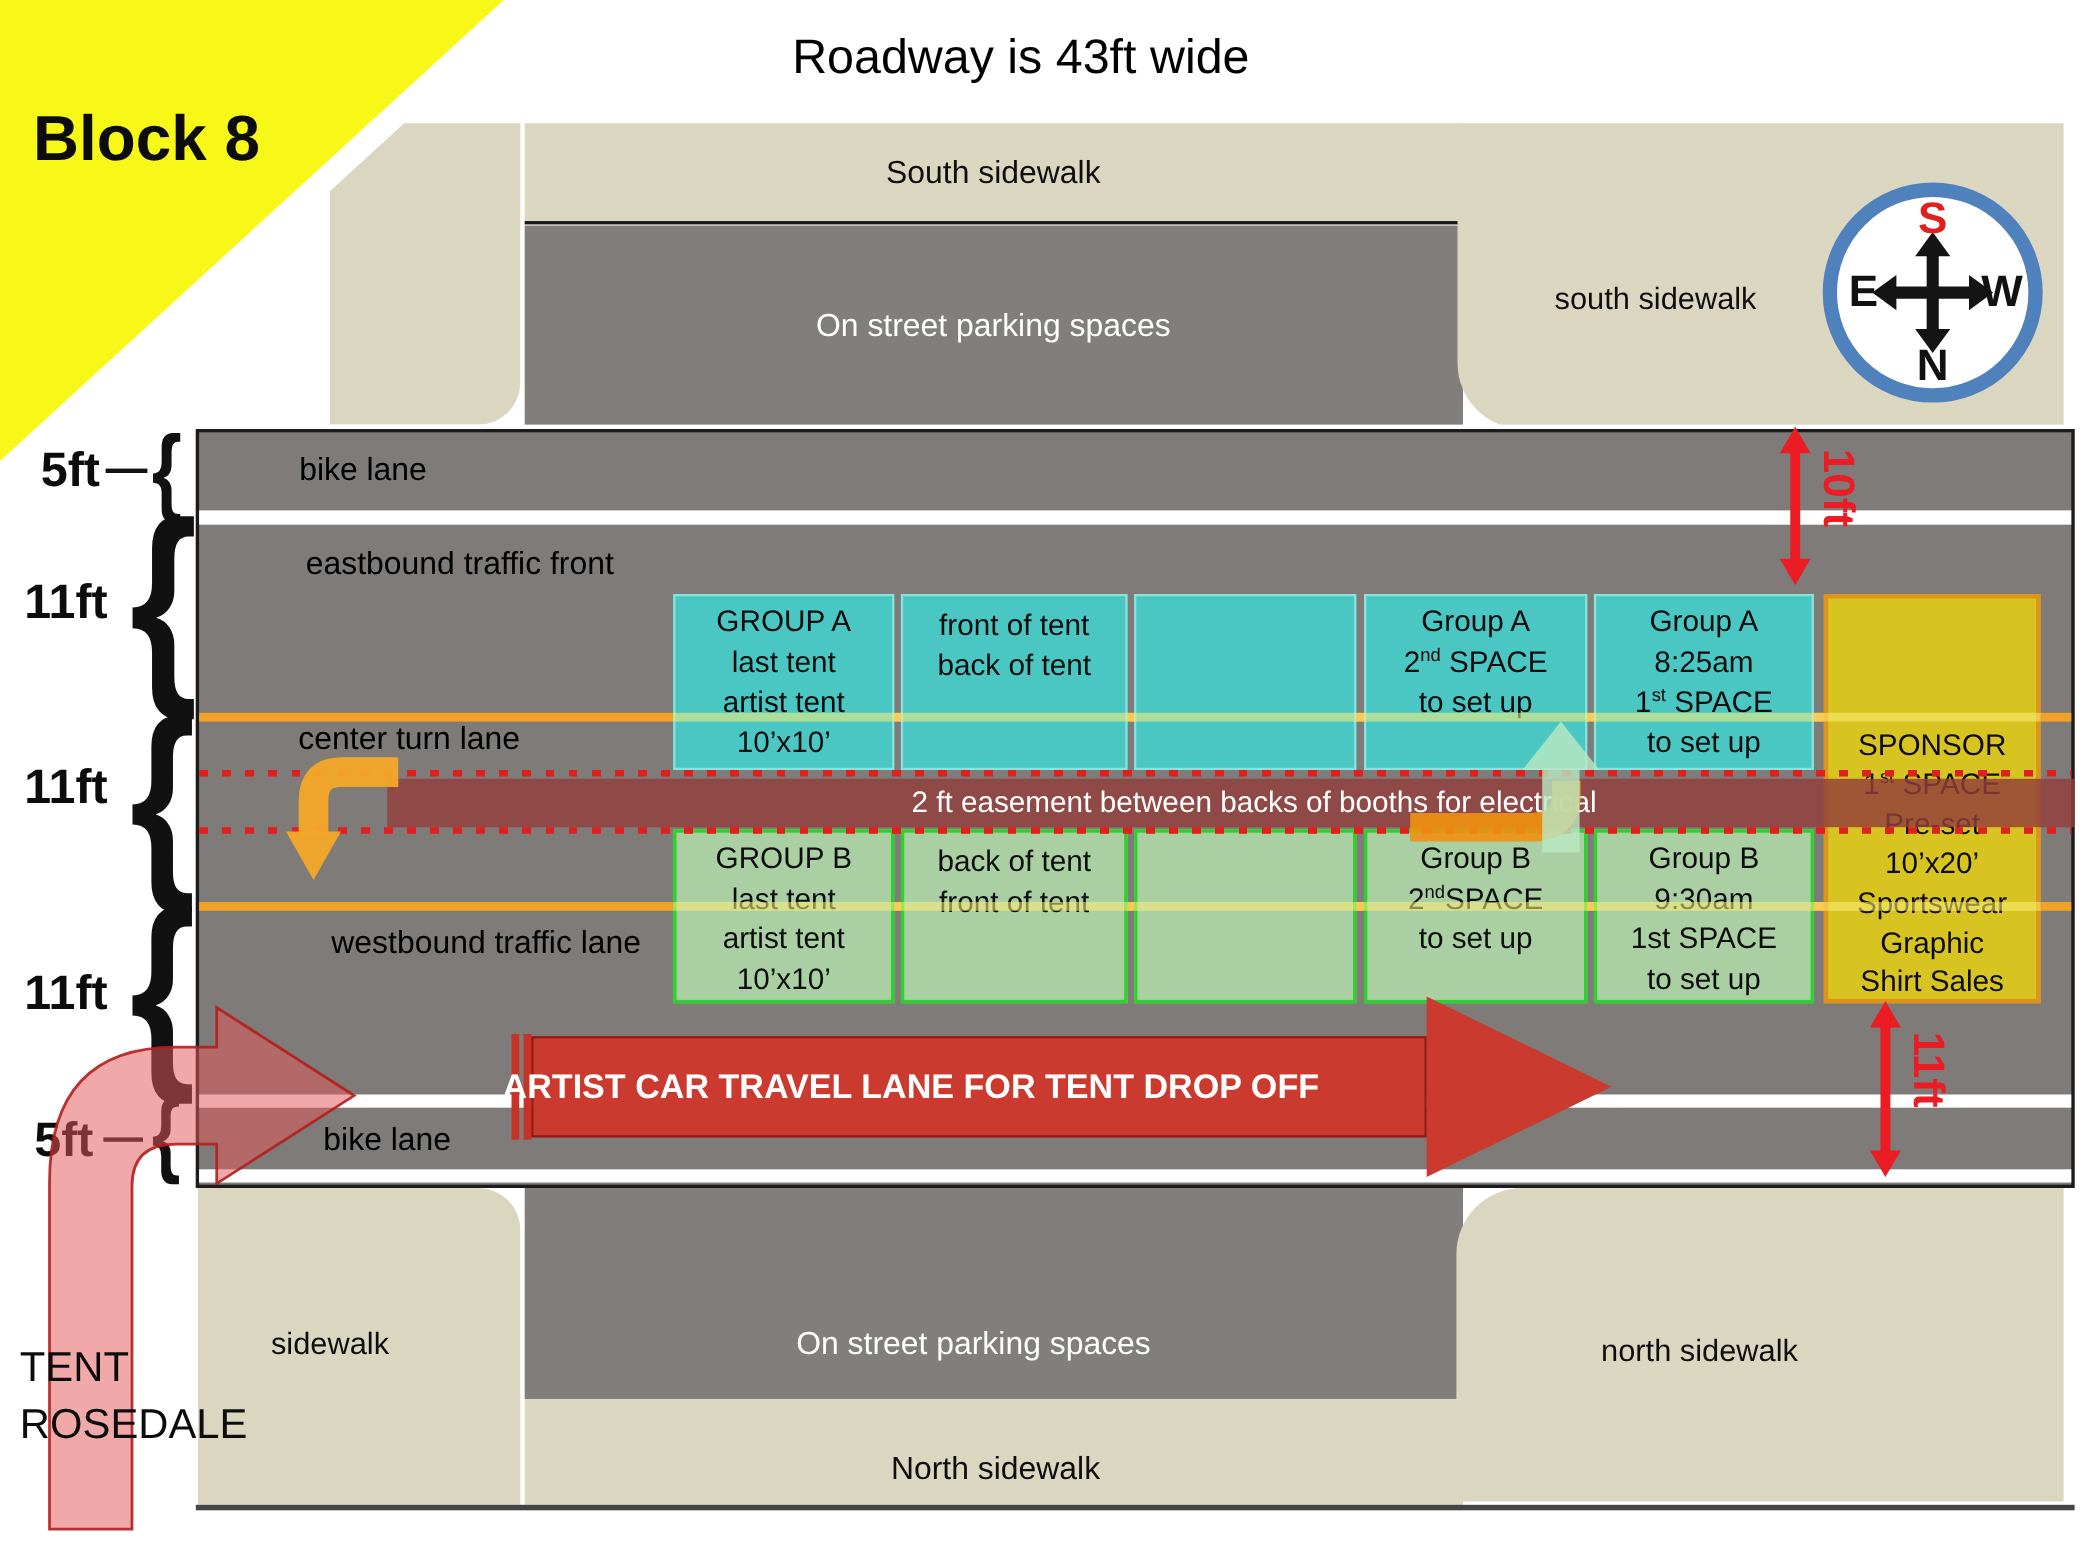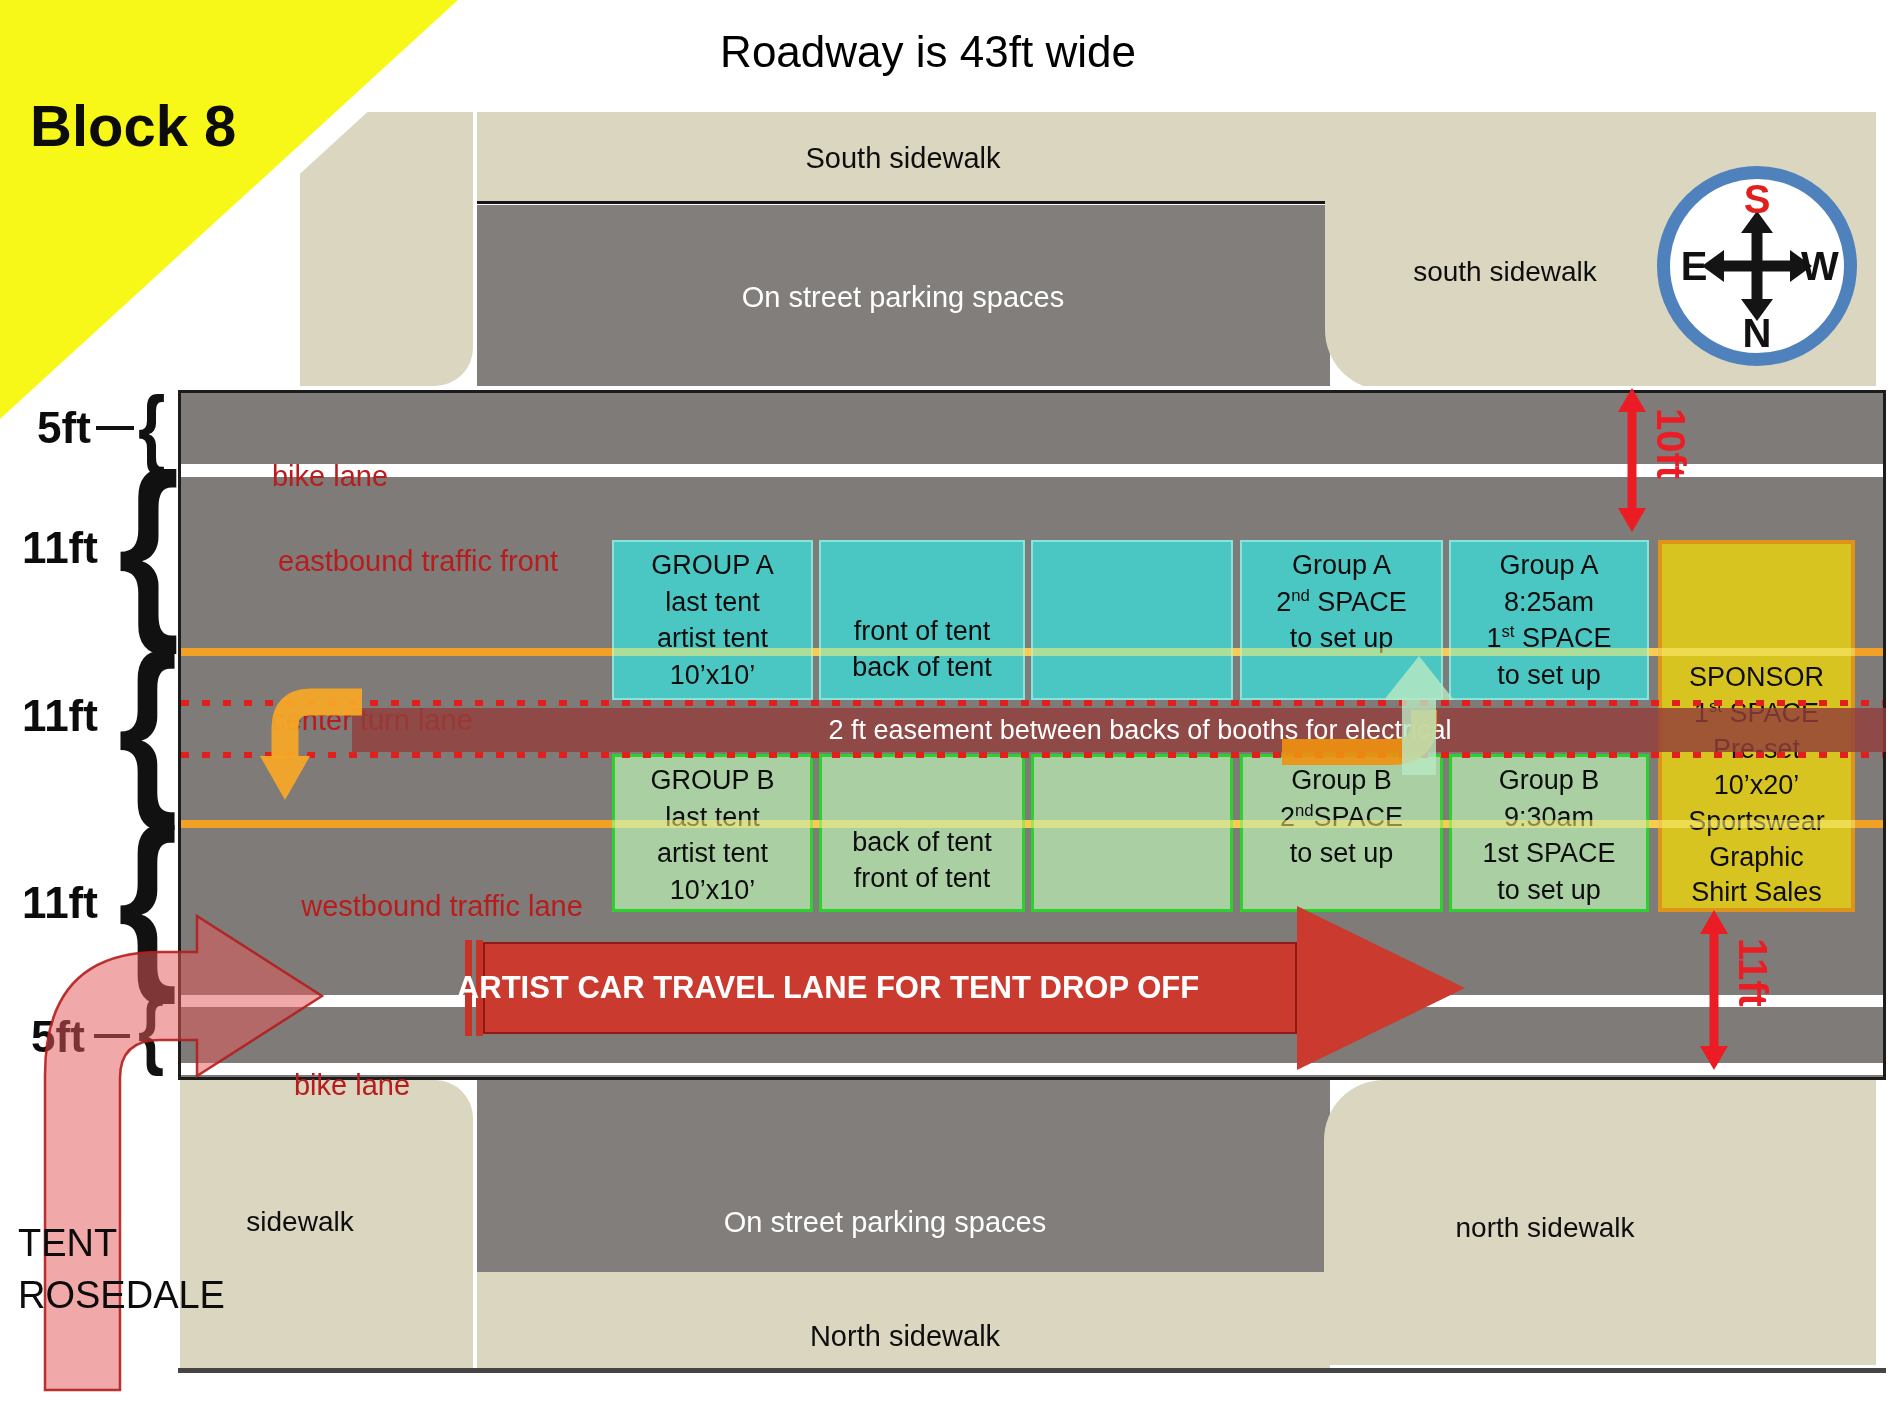--- a/index.html
+++ b/index.html
@@ -25,34 +25,34 @@
   .box-northright  { left:1324px; top:1080px; width:552px; height:285px; border-radius:60px 0 0 0; z-index:10; }
   .bottom-edge     { left:178px; top:1368px; width:1708px; height:5px; background:#454545; z-index:11; }
   .road-topstrip   { left:178px; top:386px; width:1708px; height:4px; background:#ffffff; z-index:11; }
 
   
   .road { left:178px; top:390px; width:1708px; height:690px; background:#7E7B78; border:3px solid #1c1c1c; z-index:15; }
   .linewhite { position:absolute; left:181px; width:1702px; background:#ffffff; z-index:16; }
   .lineorange { position:absolute; left:181px; width:1702px; height:8px; background:#F2A127; z-index:16; }
   .stripe-yellow { position:absolute; left:612px; width:1243px; height:8px; background:rgba(255,238,120,0.55); z-index:32; }
 
-  .lane-lbl { font-size:29px; color:#b91c1c;margin-top:48px; }
+  .lane-lbl { font-size:29px; color:#000000; }
 
   
   .dotline { position:absolute; left:181px; width:1702px; height:6px; z-index:35;
     background:repeating-linear-gradient(90deg,#E1201E 0 8px,rgba(0,0,0,0) 8px 21px); }
   .easement-band { left:352px; top:708px; width:1534px; height:44px; background:rgba(146,62,58,0.82); z-index:34; }
 
   
   .booth { position:absolute; display:flex; flex-direction:column; align-items:center; justify-content:flex-start;
            text-align:center; font-size:27px; line-height:1.36; color:#0d0d0d; padding-top:5px; z-index:30; }
   .booth sup { font-size:62%; line-height:0; }
   .teal  { background:#4BC7C3; border:2px solid #8AE2DC; }
   .green { background:#A9CFA3; border:3px solid #2BD22B; }
-  .booth-split { justify-content:flex-end; padding:8px 4px 12px 4px; }
+  .booth-split { justify-content:flex-start; padding:8px 4px 12px 4px; }
   .c1{left:612px;width:201px} .c2{left:819px;width:206px} .c3{left:1031px;width:202px}
   .c4{left:1240px;width:203px} .c5{left:1449px;width:200px}
   .rA{top:540px;height:160px} .rB{top:754px;height:158px}
   .sponsor { left:1658px; top:540px; width:197px; height:372px; background:#D7C420; border:4px solid #DE9418;
              padding-top:116px; line-height:1.33; z-index:30; }
 
   
   .arrow-body { left:483px; top:942px; width:814px; height:92px; background:#CB3A2E; border:2px solid #8F1B16; z-index:44; }
   .arrow-stripe { top:940px; width:7px; height:96px; background:#C83227; z-index:44; }
   .arrow-head { left:1297px; top:906px; width:0; height:0; border-top:82px solid transparent;

